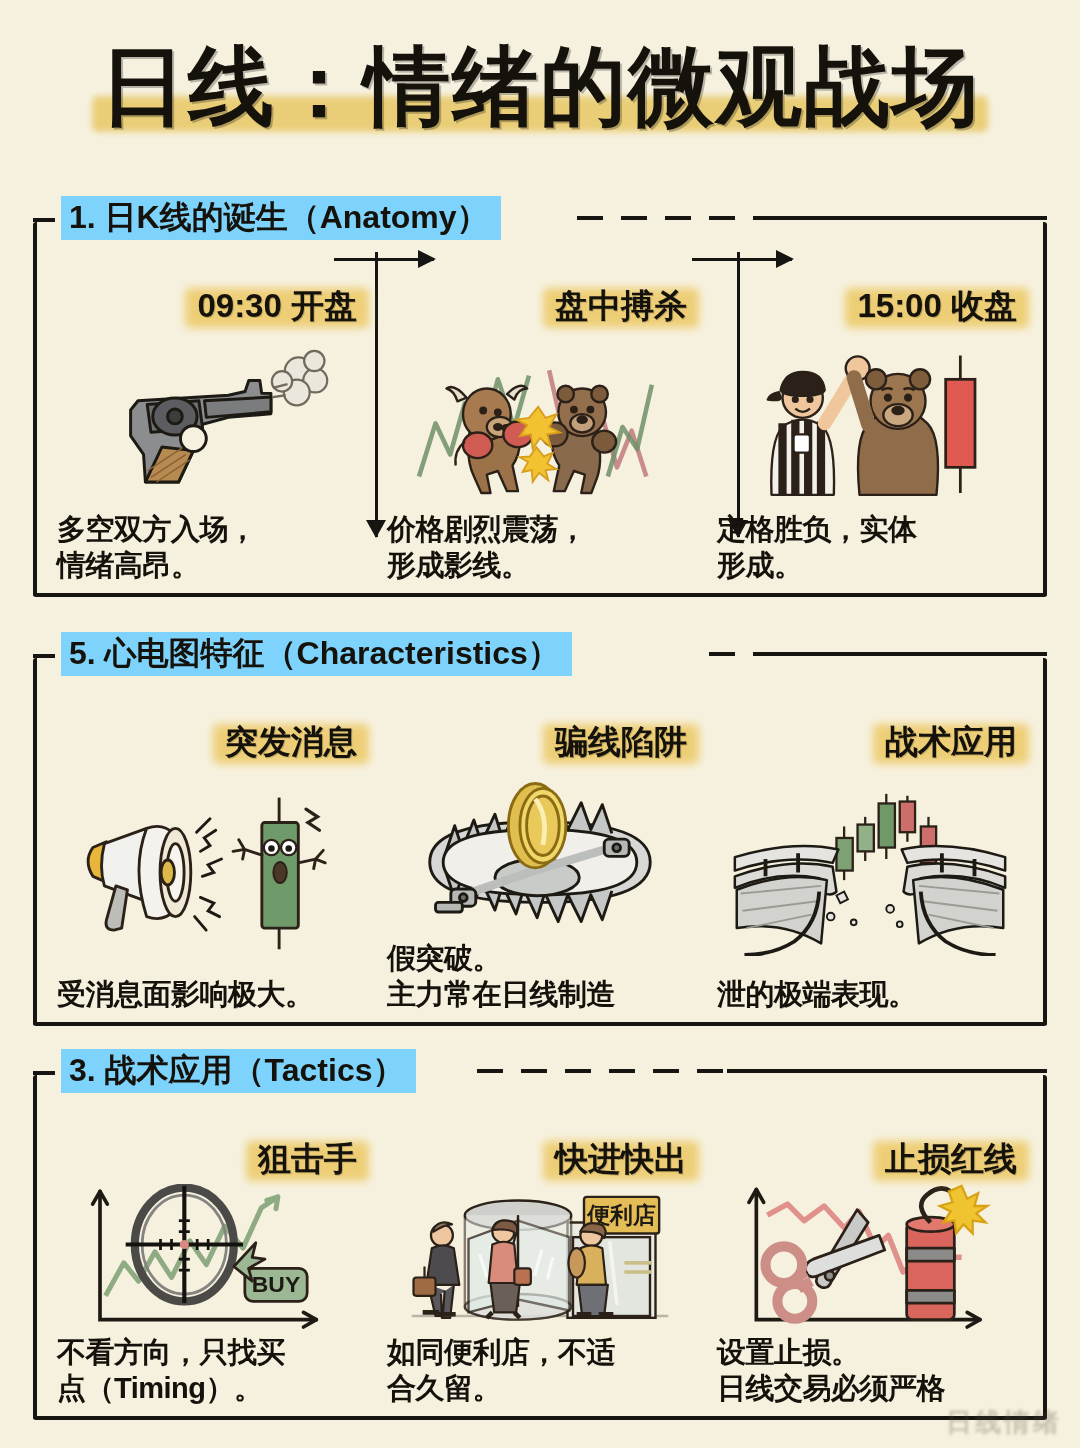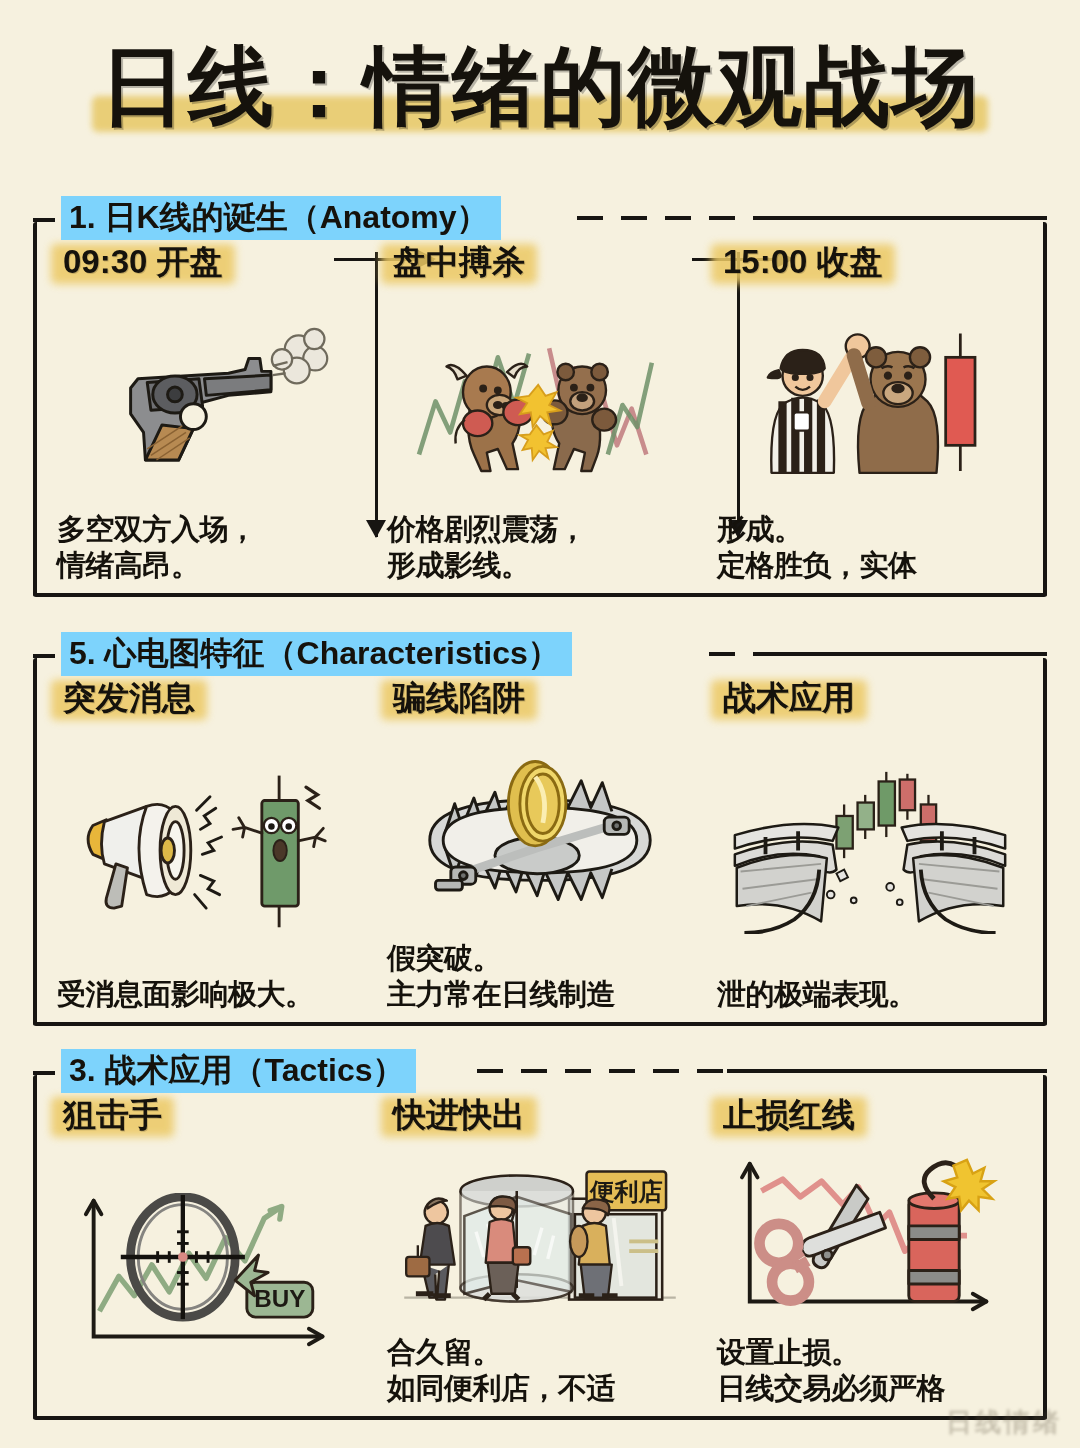--- a/index.html
+++ b/index.html
@@ -98,23 +98,24 @@
   .cols {
     display: flex;
     height: 100%;
     padding: 16px 8px 10px 8px;
     position: relative;
   }
   .col {
     flex: 1;
     display: flex;
     flex-direction: column;
-    align-items: flex-start;
+    align-items: flex-end;
     position: relative;
     padding: 0 6px;
+    margin-top: 44px;
   }
 
   .badge {
     position: relative;
     font-size: 33px;
     font-weight: 800;
     padding: 2px 12px;
     white-space: nowrap;
     z-index: 2;
     text-shadow: 1px 1px 0 rgba(0,0,0,.18);
@@ -332,22 +333,22 @@
             <path d="M128 94 L112 42" stroke-width="16" stroke="#8f6c4a" fill="none" stroke-linecap="round"></path>
           </g>
 
           <g stroke="#2b2118" stroke-width="3">
             <line x1="228" y1="18" x2="228" y2="168"></line>
             <rect x="212" y="44" width="32" height="96" fill="#e05a52"></rect>
           </g>
         </svg>
       </div>
       <div class="cap">
+        <div>定格胜负，实体</div>
         <div>形成。</div>
-        <div>定格胜负，实体</div>
       </div>
     </div>
   </div>
 </div>
 
 <div class="section" id="sec2">
   <div class="sec-label">5. 心电图特征（Characteristics）</div>
   <div class="sec-dashes" style="left:672px; width:50px;"></div>
   <div class="sec-solid" style="left:722px;"></div>
 
@@ -517,20 +518,24 @@
             </g>
             <circle cx="112" cy="66" r="5" fill="#d98a84"></circle>
           </g>
 
           <g>
             <rect x="178" y="92" width="68" height="36" rx="9" fill="#9cb793" stroke="#2b2118" stroke-width="3"></rect>
             <text x="212" y="118" font-family="'Liberation Sans',sans-serif" font-size="25" font-weight="700" text-anchor="middle" fill="#1d1a14">BUY</text>
             <path d="M166 90 L190 64 L186 80 L200 82 L182 92 L186 106 Z" fill="#9cb793" stroke="#2b2118" stroke-width="3" stroke-linejoin="round"></path>
           </g>
         </svg>
+      </div>
+      <div class="cap">
+        <div>不看方向，只找买</div>
+        <div>点（Timing）。</div>
       </div>
     </div>
 
     <div class="col">
       <div class="badge">快进快出</div>
       <div class="art">
         <svg viewBox="0 0 280 165" width="272" height="160">
           <line x1="0" y1="144" x2="280" y2="144" stroke="#b9b4a4" stroke-width="2.5"></line>
 
           <g stroke="#2b2118" stroke-width="2.6">
@@ -572,22 +577,22 @@
             <circle cx="196" cy="56" r="12" fill="#eec69f"></circle>
             <path d="M184 52 q6-14 24-7 q6 5 2 14 q-4-8-26-7z" fill="#8a6547"></path>
             <path d="M184 70 q12-6 24 0 l4 40 h-32z" fill="#d9b05c"></path>
             <path d="M182 110 l4 34 h24 l4-34z" fill="#6e7076"></path>
             <path d="M180 142 h16 M204 142 h16" stroke-width="5"></path>
             <ellipse cx="180" cy="86" rx="9" ry="16" fill="#c6995a"></ellipse>
           </g>
         </svg>
       </div>
       <div class="cap">
+        <div>如同便利店，不适</div>
         <div>合久留。</div>
-        <div>如同便利店，不适</div>
       </div>
     </div>
 
     <div class="col">
       <div class="badge">止损红线</div>
       <div class="art">
         <svg viewBox="0 0 280 165" width="272" height="160">
           <g stroke="#1d1a14" stroke-width="4" fill="none" stroke-linecap="round">
             <path d="M16 6 v142 h244"></path>
             <path d="M16 6 l-8 14 M16 6 l8 14"></path>

